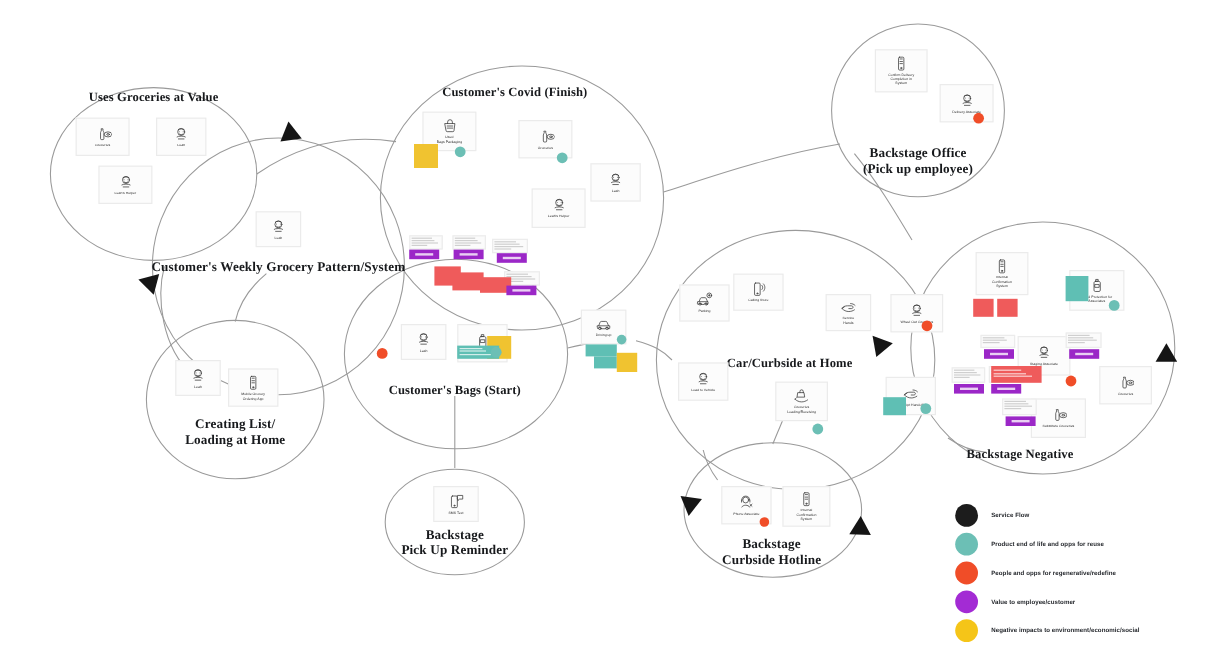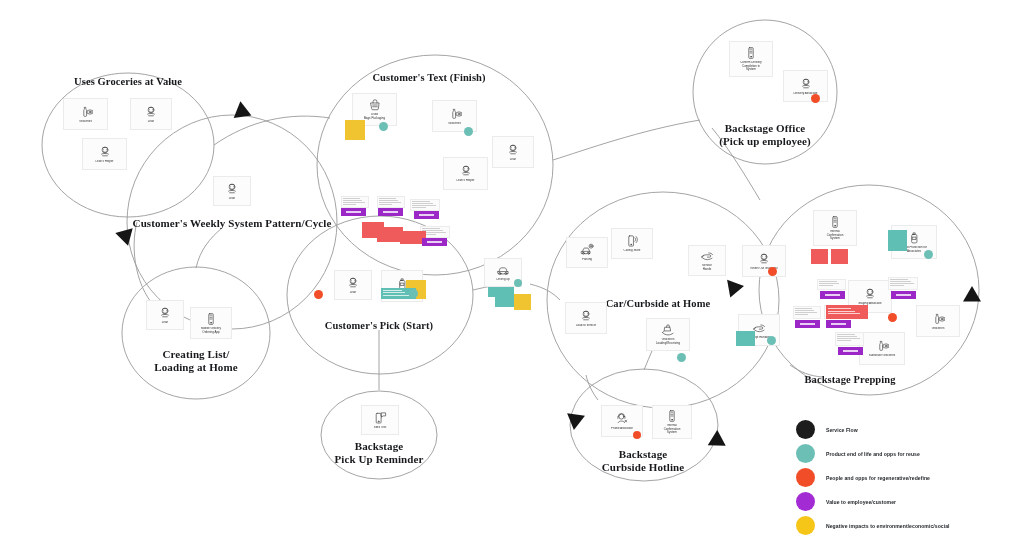--- a/index.html
+++ b/index.html
@@ -154,29 +154,29 @@
         <path d="M -9 -7.5 L 9 -7.5 L 0 8 Z" transform="translate(127,234) rotate(225)"></path>
         <path d="M -9 -7.5 L 9 -7.5 L 0 8 Z" transform="translate(733,290) rotate(20)"></path>
         <path d="M -9 -7.5 L 9 -7.5 L 0 8 Z" transform="translate(972,294) rotate(180)"></path>
         <path d="M -9 -7.5 L 9 -7.5 L 0 8 Z" transform="translate(575,422) rotate(8)"></path>
         <path d="M -9 -7.5 L 9 -7.5 L 0 8 Z" transform="translate(717,438) rotate(182)"></path>
       </g>
   </svg>
 
   <div id="clusters">
       <div class="cluster-label" style="left: 128px; top: 76px; width: 220px; margin-left: 0px;">Uses Groceries at Value</div>
-      <div class="cluster-label big" style="left: 232px; top: 217px; width: 220px; margin-left: 0px;">Customer's Weekly System Pattern/Cycle</div>
-      <div class="cluster-label" style="left: 429px; top: 72px; width: 220px; margin-left: 0px;">Customer's Text (Finish)</div>
+      <div class="cluster-label big" style="left: 232px; top: 217px; width: 220px; margin-left: 0px;">Customer's Weekly Grocery Pattern/System</div>
+      <div class="cluster-label" style="left: 429px; top: 72px; width: 220px; margin-left: 0px;">Customer's Covid (Finish)</div>
       <div class="cluster-label big" style="left: 765px; top: 122px; width: 220px; margin-left: 0px;">Backstage Office
 (Pick up employee)</div>
       <div class="cluster-label big" style="left: 196px; top: 348px; width: 220px; margin-left: 0px;">Creating List/
 Loading at Home</div>
-      <div class="cluster-label" style="left: 379px; top: 320px; width: 220px; margin-left: 0px;">Customer's Pick (Start)</div>
+      <div class="cluster-label" style="left: 379px; top: 320px; width: 220px; margin-left: 0px;">Customer's Bags (Start)</div>
       <div class="cluster-label" style="left: 658px; top: 298px; width: 220px; margin-left: 0px;">Car/Curbside at Home</div>
-      <div class="cluster-label" style="left: 850px; top: 374px; width: 220px; margin-left: 0px;">Backstage Prepping</div>
+      <div class="cluster-label" style="left: 850px; top: 374px; width: 220px; margin-left: 0px;">Backstage Negative</div>
       <div class="cluster-label big" style="left: 379px; top: 440px; width: 220px; margin-left: 0px;">Backstage
 Pick Up Reminder</div>
       <div class="cluster-label big" style="left: 643px; top: 448px; width: 220px; margin-left: 0px;">Backstage
 Curbside Hotline</div>
     </div>
   <div id="cards">
       <div class="card" style="left: 63px; top: 98px; width: 45px; height: 32px;">
         <span class="glyph"><svg width="14" height="14" viewBox="0 0 24 24" aria-hidden="true">
             <path d="M9.5 4h2.2v2.4c0 1 1.3 1.6 1.3 3V18a1.4 1.4 0 0 1-1.4 1.4H9.6A1.4 1.4 0 0 1 8.2 18V9.4c0-1.4 1.3-2 1.3-3z" stroke="#3a3a3a" stroke-width="1.1" fill="none" stroke-linecap="round" stroke-linejoin="round"></path>
                <ellipse cx="19" cy="12" rx="5.5" ry="3.6" stroke="#3a3a3a" stroke-width="1.1" fill="none" stroke-linecap="round" stroke-linejoin="round"></ellipse>

